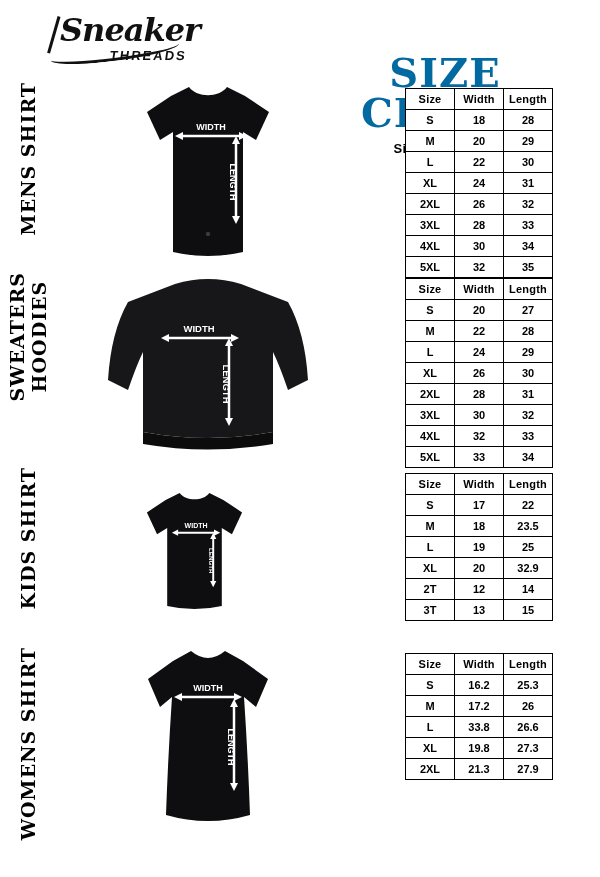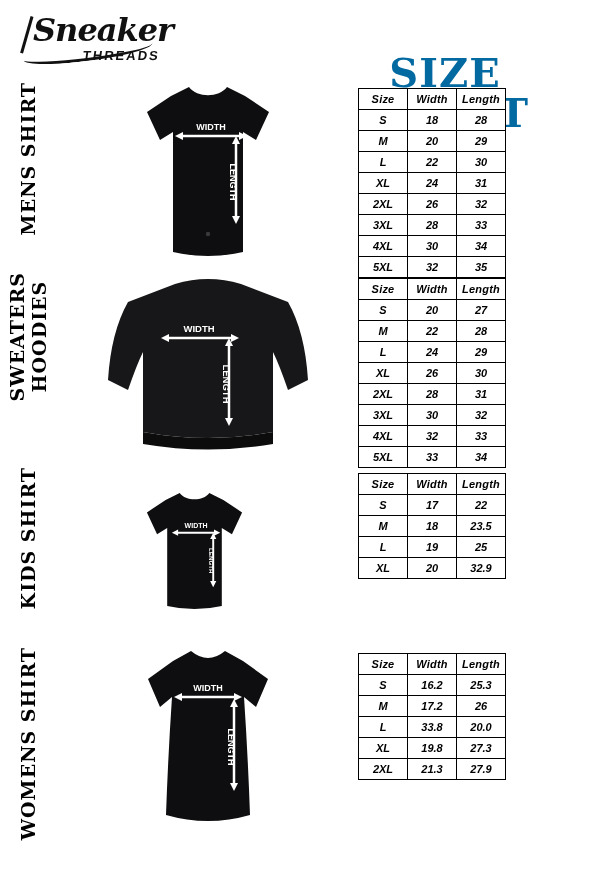--- a/index.html
+++ b/index.html
@@ -23,21 +23,21 @@
     background: #fff;
   }
 
   
   .header {
     position: relative;
     height: 82px;
   }
   .logo {
     position: absolute;
-    left: 5px;
+    left: 32px;
     top: 12px;
     width: 190px;
     height: 62px;
   }
   .logo-script {
     font-family: "DejaVu Serif", serif;
     font-style: italic;
     font-weight: bold;
     font-size: 32px;
     letter-spacing: -1px;
@@ -128,22 +128,22 @@
   .garment {
     flex: 0 0 300px;
     position: relative;
     display: flex;
     align-items: flex-start;
     justify-content: center;
   }
   .tablewrap {
     flex: 1 1 auto;
     display: flex;
+    justify-content: center;
     padding-top: 6px;
-    font-style: italic;
   }
 
   
   table.size-table {
     border-collapse: collapse;
     background: #fff;
     border: 1px solid #000;
     font-size: 11px;
   }
   table.size-table th,
@@ -396,20 +396,30 @@
           <tr>
               <td>L</td>
               <td>19</td>
               <td>25</td>
             </tr>
           <tr>
               <td>XL</td>
               <td>20</td>
               <td>32.9</td>
             </tr>
+          <tr>
+              <td>2T</td>
+              <td>12</td>
+              <td>14</td>
+            </tr>
+          <tr>
+              <td>3T</td>
+              <td>13</td>
+              <td>15</td>
+            </tr>
         </tbody>
       </table>
     </div>
   </div>
 
   <div class="section" style="height:200px;">
     <div class="side-label">
       <span>WOMENS SHIRT</span>
     </div>
 
@@ -445,21 +455,21 @@
               <td>25.3</td>
             </tr>
           <tr>
               <td>M</td>
               <td>17.2</td>
               <td>26</td>
             </tr>
           <tr>
               <td>L</td>
               <td>33.8</td>
-              <td>20.0</td>
+              <td>26.6</td>
             </tr>
           <tr>
               <td>XL</td>
               <td>19.8</td>
               <td>27.3</td>
             </tr>
           <tr>
               <td>2XL</td>
               <td>21.3</td>
               <td>27.9</td>

